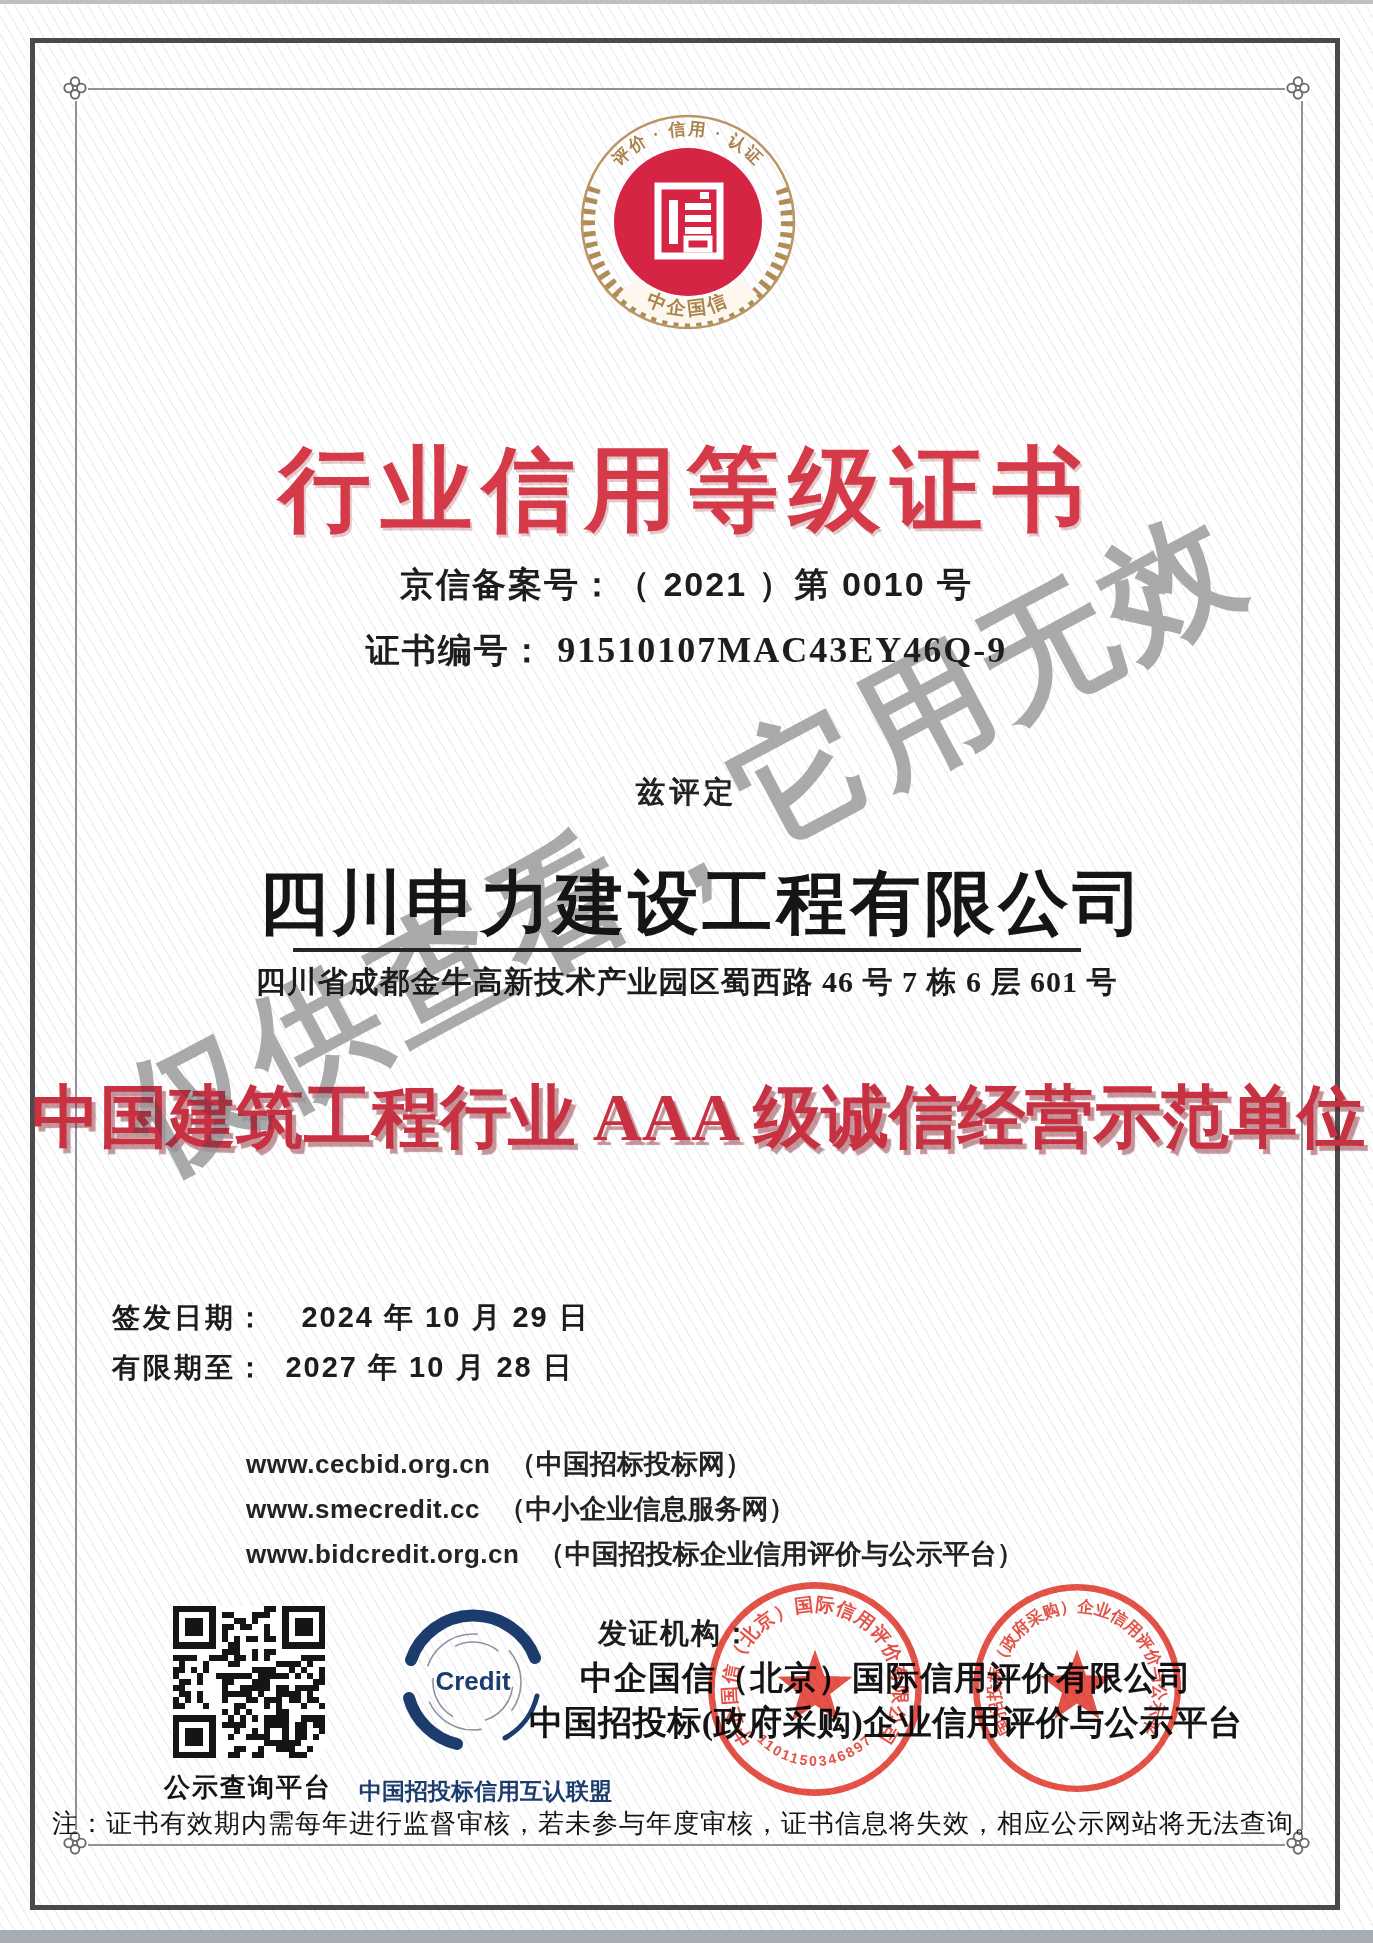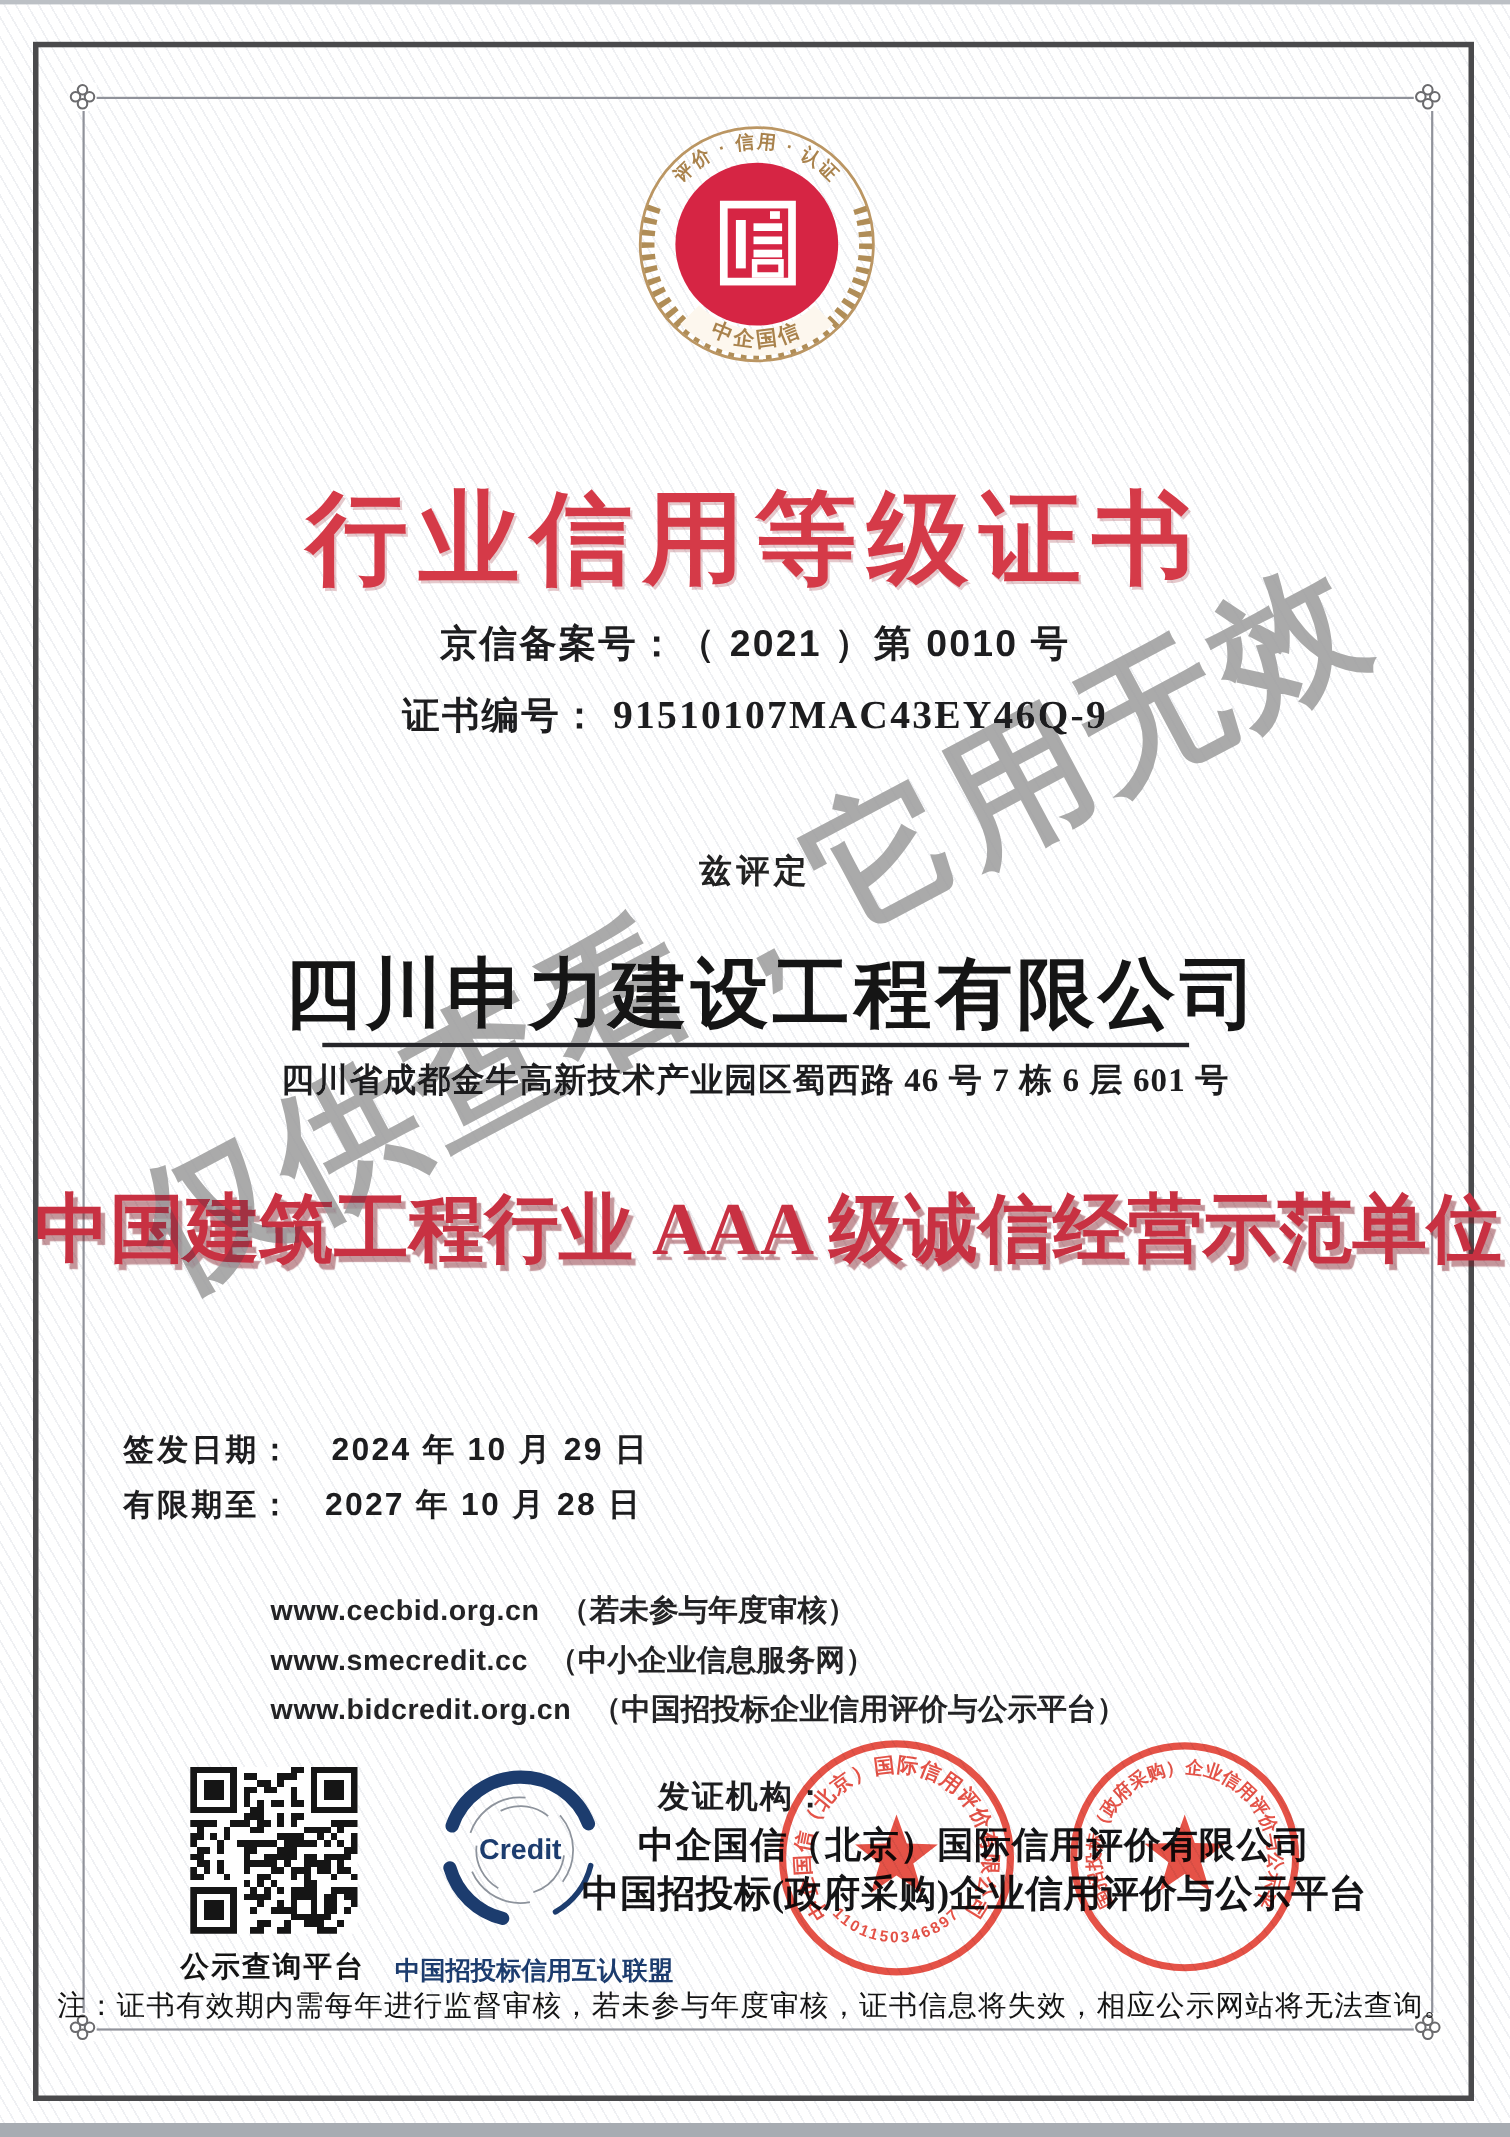--- a/index.html
+++ b/index.html
@@ -144,25 +144,25 @@
   <div class="abs center address">四川省成都金牛高新技术产业园区蜀西路 46 号 7 栋 6 层 601 号</div>
 
   <div class="abs center award">中国建筑工程行业 AAA 级诚信经营示范单位</div>
 
   <div class="abs" style="left:112px;top:1298px;">
     <span class="detail-label">签发日期：</span>
     <span class="detail-value" style="margin-left:30px;">2024 年 10 月 29 日</span>
   </div>
   <div class="abs" style="left:112px;top:1348px;">
     <span class="detail-label">有限期至：</span>
-    <span class="detail-value" style="margin-left:24px;">2027 年 10 月 28 日</span>
+    <span class="detail-value" style="margin-left:14px;">2027 年 10 月 28 日</span>
   </div>
   <div class="abs" style="left:246px;top:1446px;">
     <span class="site-url">www.cecbid.org.cn</span>
-    <span class="site-name">（若未参与年度审核）</span>
+    <span class="site-name">（中国招标投标网）</span>
   </div>
   <div class="abs" style="left:246px;top:1491px;">
     <span class="site-url">www.smecredit.cc</span>
     <span class="site-name">（中小企业信息服务网）</span>
   </div>
   <div class="abs" style="left:246px;top:1536px;">
     <span class="site-url">www.bidcredit.org.cn</span>
     <span class="site-name">（中国招投标企业信用评价与公示平台）</span>
   </div>
 

